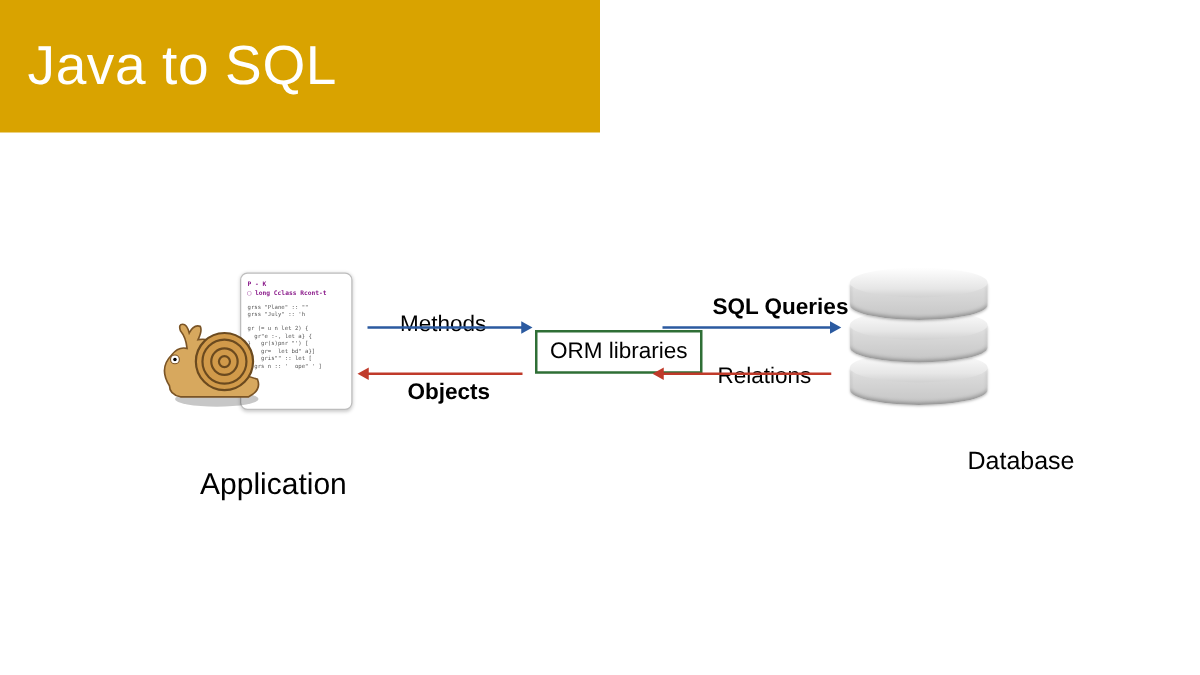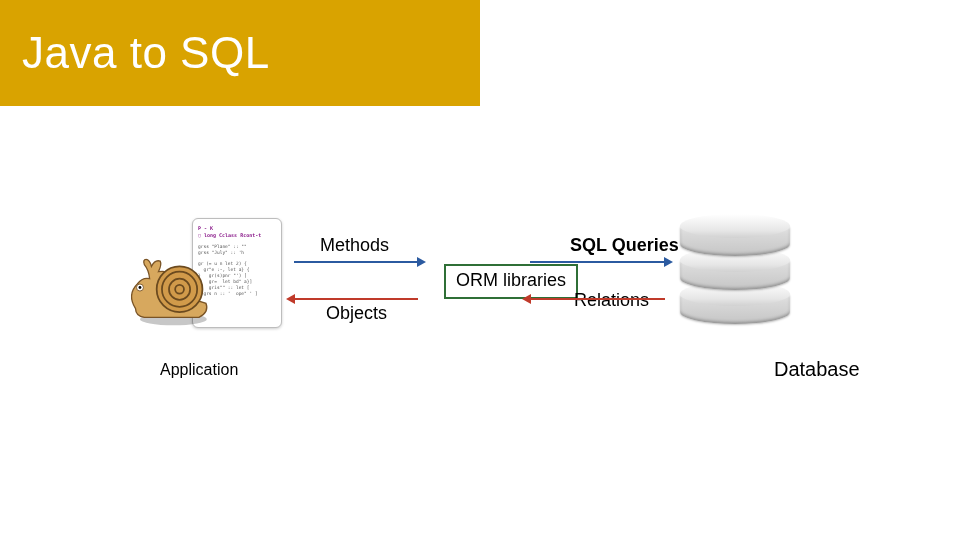--- a/index.html
+++ b/index.html
@@ -176,27 +176,27 @@
              M62 56 m-5 0 a5 5 0 1 0 10 0 a5 5 0 1 0 -10 0" fill="none" stroke="#6b4a1f" stroke-width="2"></path>
   </svg>
 </div>
 
 <div class="db">
   <div class="db-seg s3"></div>
   <div class="db-seg s2"></div>
   <div class="db-seg s1"></div>
 </div>
 
-<div class="orm-box" style="left:428px; top:264px;margin-left:16px;">ORM
+<div class="orm-box" style="left:428px; top:264px;">ORM
 libraries</div>
 
-<div class="label" style="left:320px; top:235px;">Methods</div>
+<div class="label" style="left:320px; top:249px;">Methods</div>
 <div class="label" style="left:570px; top:235px; font-weight:600;">SQL Queries</div>
-<div class="label" style="left:326px; top:303px;">Objects</div>
+<div class="label" style="left:326px; top:303px;font-weight:bold;">Objects</div>
 <div class="label" style="left:574px; top:290px;">Relations</div>
-<div class="label" style="left:160px; top:361px; font-size:16px;">Application</div>
+<div class="label" style="left:160px; top:374px; font-size:24px;">Application</div>
 <div class="label" style="left:774px; top:358px; font-size:20px;">Database</div>
 
 <div class="arrow blue right" style="left:294px; top:261px; width:124px;"></div>
 <div class="arrow red left" style="left:294px; top:298px; width:124px;"></div>
 
 <div class="arrow blue right" style="left:530px; top:261px; width:135px;"></div>
 <div class="arrow red left" style="left:530px; top:298px; width:135px;"></div>
 
 </body></html>

